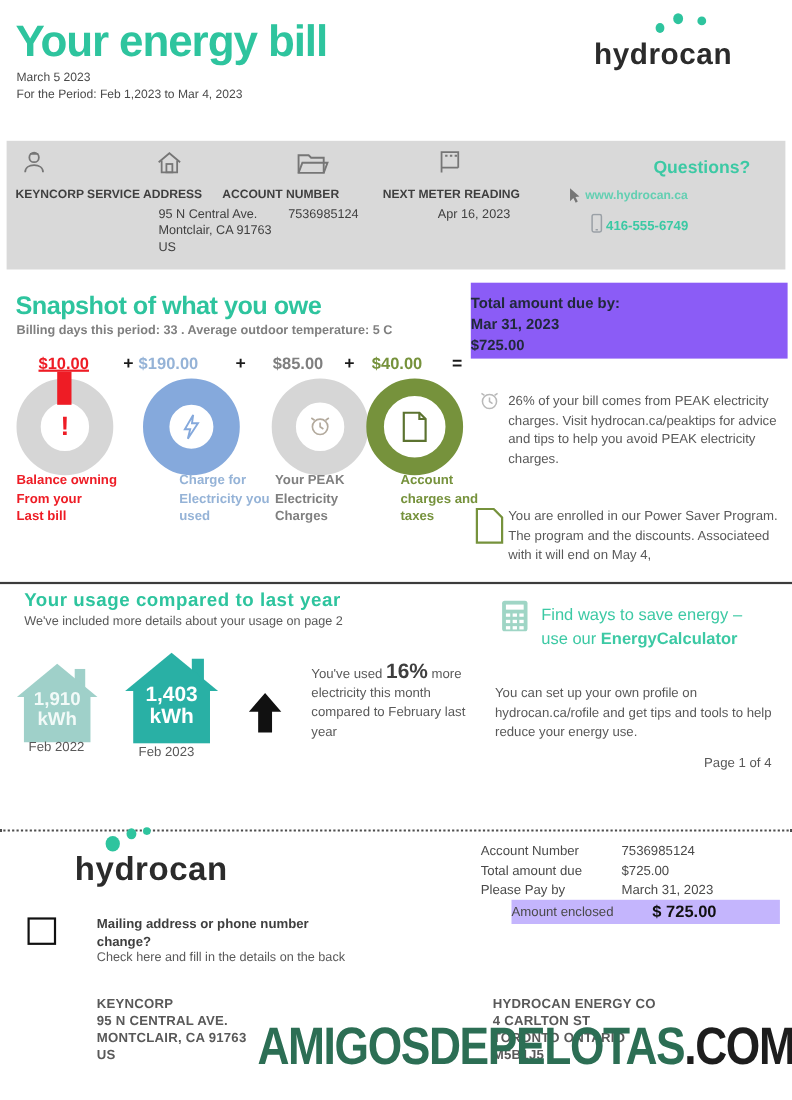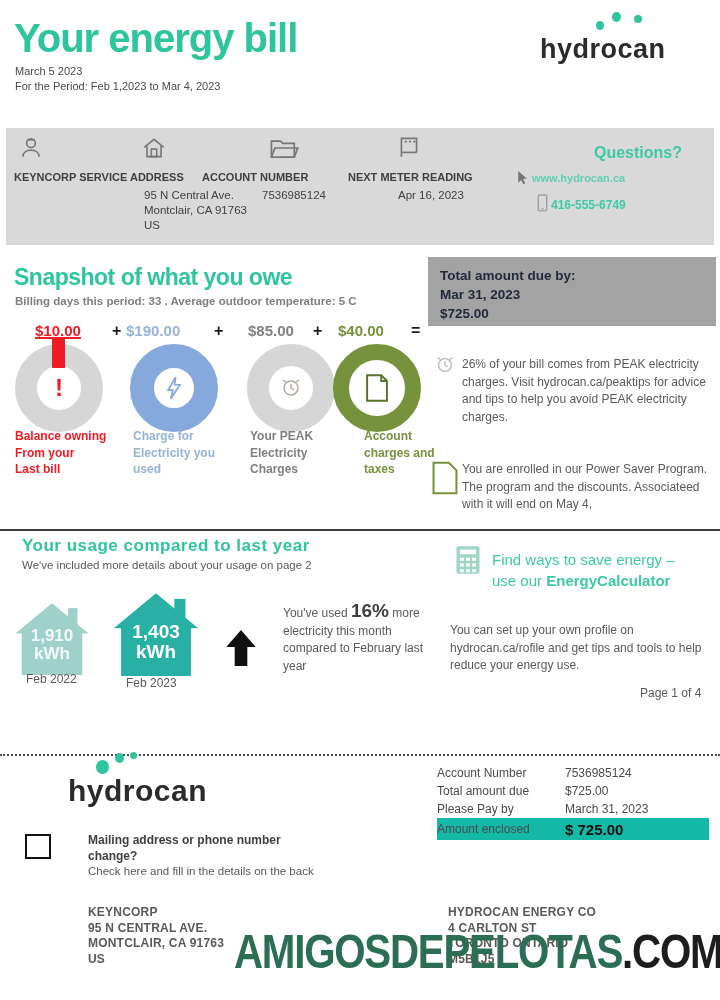--- a/index.html
+++ b/index.html
@@ -36,25 +36,25 @@
   .amt-olive { color:#76923c; }
   .op { font-size:16px; font-weight:700; color:#1a1a1a; }
   .ring { border-radius:50%; width:88px; height:88px; display:flex; align-items:center; justify-content:center; }
   .ring-gray { border:22px solid #d6d6d6; }
   .ring-blue { border:24px solid #85a9dc; }
   .ring-olive { border:16px solid #76923c; }
   .red-tick { width:13px; height:30px; background:#ee1c25; }
   .excl { color:#ee1c25; font-size:24px; font-weight:700; }
   .circ-label { font-size:12px; font-weight:700; line-height:16.5px; }
   .lbl-red { color:#ee1c25; }
-  .lbl-blue { color:#95b3d7; }
+  .lbl-blue { color:#95b3d7;margin-left:30px; }
   .lbl-gray { color:#7f7f7f; }
   .lbl-olive { color:#76923c;margin-left:28px; }
 
-  .due-box { left:428px; top:257px; width:288px; height:69px; background:#a3a3a3; padding:9px 12px; }
+  .due-box { left:428px; top:257px; width:288px; height:69px; background:#8b5cf6; padding:9px 0; }
   .due-line { font-size:13.5px; font-weight:700; color:#21293b; line-height:19px; }
 
   .note-text { font-size:12px; color:#595959; line-height:17.5px; }
 
   .divider { left:0; top:529px; width:720px; height:0; border-top:2.5px solid #3c3c3c; }
 
   
   .sec-h2 { font-size:17px; font-weight:700; letter-spacing:0.5px; color:#2ec49e; }
   .usage-sub { font-size:11.5px; color:#595959; }
   .house { position:absolute; }
@@ -63,21 +63,21 @@
   .big-pct { font-size:19px; font-weight:600; color:#3f3f3f; }
   .save-line { font-size:15px; color:#3cc9a4; line-height:21px; }
   .page-label { font-size:12px; color:#595959; }
 
   .dotted-div { left:0; top:754px; width:720px; height:0; border-top:2px dotted #4d4d4d; }
 
   
   .remit-table { left:437px; top:764px; width:272px; font-size:12px; color:#4a4a4a; }
   .remit-row { display:flex; height:18px; align-items:center; }
   .remit-row .rl { width:128px; }
-  .remit-row.hl { background:#14b8a6; height:22px; }
+  .remit-row.hl { background:#c4b5fd; height:22px;margin-left:28px; }
   .remit-row.hl .rv { font-size:15px; font-weight:700; color:#111; }
   .checkbox { width:26px; height:25px; border:2.5px solid #111; background:#fff; }
   .chg-title { font-size:12px; font-weight:700; color:#3f3f3f; line-height:15.5px; }
   .chg-note { font-size:11.5px; color:#595959; line-height:15px; }
   .addr { font-size:12px; color:#595959; line-height:15.5px; font-weight:600; letter-spacing:0.2px; }
 
   .watermark {
     right:-2px; top:924px; white-space:nowrap;
     font-size:48px; font-weight:800; letter-spacing:-1.5px;
     transform:scaleX(0.84); transform-origin:100% 0;

